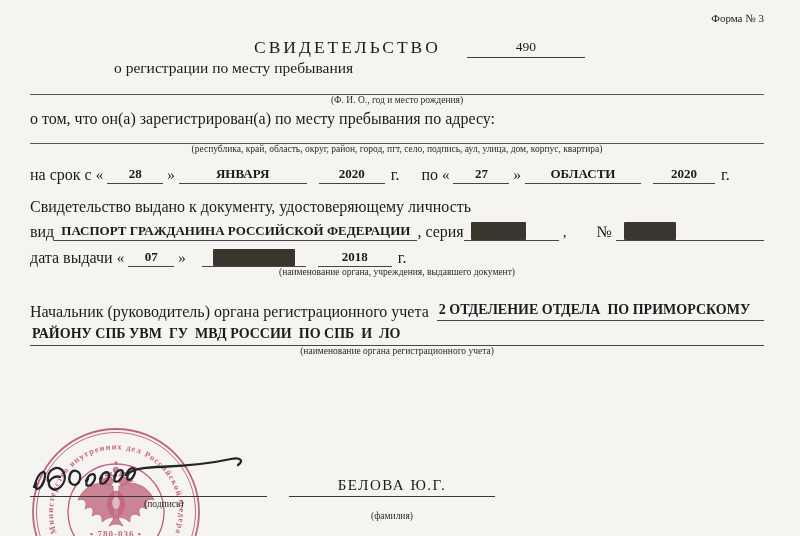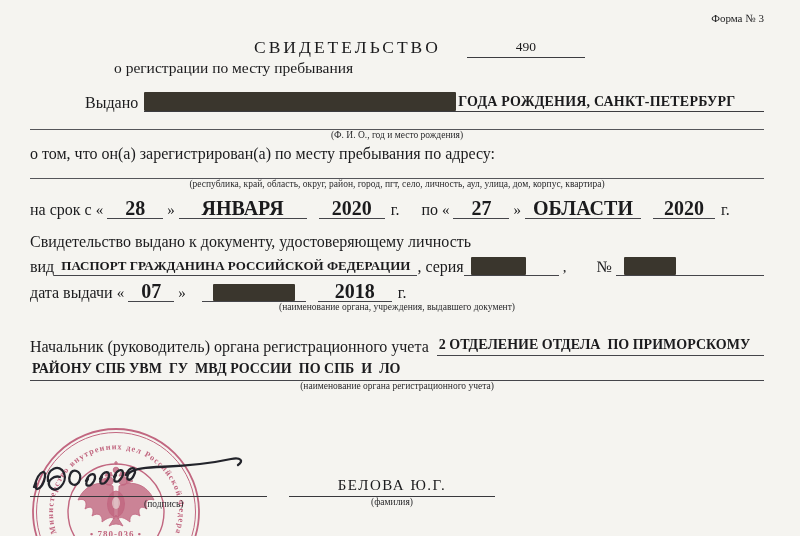--- a/index.html
+++ b/index.html
@@ -29,21 +29,21 @@
   .blank-line{height:17px; border-bottom:1px solid #55555a;}
   .blank-line.short{height:15px;}
 
   .body-text{margin-top:4px; font-size:16px;}
   .address-row{margin-top:1px; border-bottom:1.2px solid #4a4a4e; font-size:16px; line-height:21px;}
   .address-row .redact{width:103px; height:17px; margin-left:4px;}
 
   .flexrow{display:flex; align-items:flex-end;}
   .cell{border-bottom:1.1px solid #45454a; text-align:center; line-height:19px;}
   .q{padding:0 4px; font-size:15px;}
-  .val{font-weight:bold; font-size:20px;}
+  .val{font-weight:bold; font-size:13px;}
   .period-row{margin-top:9px; font-size:16px;}
   .period-row .day{width:56px;} .period-row .mon1{width:128px;} .period-row .yr1{width:66px;}
   .period-row .mon2{width:116px;} .period-row .yr2{width:62px;}
   .gsuf{padding-left:6px;}
   .spacer20{width:22px;} .spacer12{width:12px;}
 
   .vid-row{margin-top:4px; font-size:16px;}
   .vid-val{font-weight:bold; font-size:13px; padding:0 7px; line-height:19px;}
   .series-cell{width:88px; height:20px; display:flex; align-items:flex-end; justify-content:flex-start; padding-left:7px;}
   .series-cell .redact{width:55px; height:18px;}
@@ -62,50 +62,43 @@
   .head-fill{flex:1; border-bottom:1.1px solid #45454a; margin-left:8px; font-weight:bold; font-size:14px; text-align:left; padding-left:2px; line-height:20px;}
   .org2-row{border-bottom:1.1px solid #45454a; font-weight:bold; font-size:14px; padding:5px 0 3px 2px;}
 
   .sig-area{position:absolute; left:30px; top:468px; right:40px; display:flex; z-index:6;}
   .sig-left{width:237px; position:relative;}
   .sig-line{height:28px; border-bottom:1.4px solid #38383c; position:relative;}
   .sig-scrawl{position:absolute; left:-4px; bottom:-7px;}
   .sig-left .caption{text-align:left; margin:2px 0 0 114px;}
   .sig-right{width:206px; margin-left:22px;}
   .fam-name{height:28px; border-bottom:1.4px solid #38383c; text-align:center; font-size:15px; letter-spacing:1.5px; line-height:34px;}
-  .sig-right .caption{margin-top:0;}
+  .sig-right .caption{margin-top:14px;}
 
   .stamp{position:absolute; left:28px; top:424px; z-index:5; mix-blend-mode:multiply; opacity:.88;}
 </style>
 </head>
 <body>
 
 <div class="page">
 
   <div class="form-label right">Форма № 3</div>
 
   <div class="title-row">
     <span class="title-main">СВИДЕТЕЛЬСТВО</span>
     <span class="title-num">490</span>
   </div>
   <div class="subtitle">о регистрации по месту пребывания</div>
 
-  <div class="issued-row">
-    <span class="issued-label">Выдано</span>
-    <span class="issued-fill">
-      <span class="redact"></span>
-      <span class="issued-val">ГОДА РОЖДЕНИЯ, САНКТ-ПЕТЕРБУРГ</span>
-    </span>
-  </div>
   <div class="blank-line"></div>
   <div class="caption">(Ф. И. О., год и место рождения)</div>
 
   <div class="body-text">о том, что он(а) зарегистрирован(а) по месту пребывания по адресу:</div>
   <div class="blank-line short"></div>
-  <div class="caption">(республика, край, область, округ, район, город, пгт, село, личность, аул, улица, дом, корпус, квартира)</div>
+  <div class="caption">(республика, край, область, округ, район, город, пгт, село, подпись, аул, улица, дом, корпус, квартира)</div>
 
   <div class="period-row flexrow">
     <span>на срок с</span>
     <span class="q">«</span>
     <span class="cell day val">28</span>
     <span class="q">»</span>
     <span class="cell mon1 val">ЯНВАРЯ</span>
     <span class="spacer12"></span>
     <span class="cell yr1 val">2020</span>
     <span class="gsuf">г.</span>

